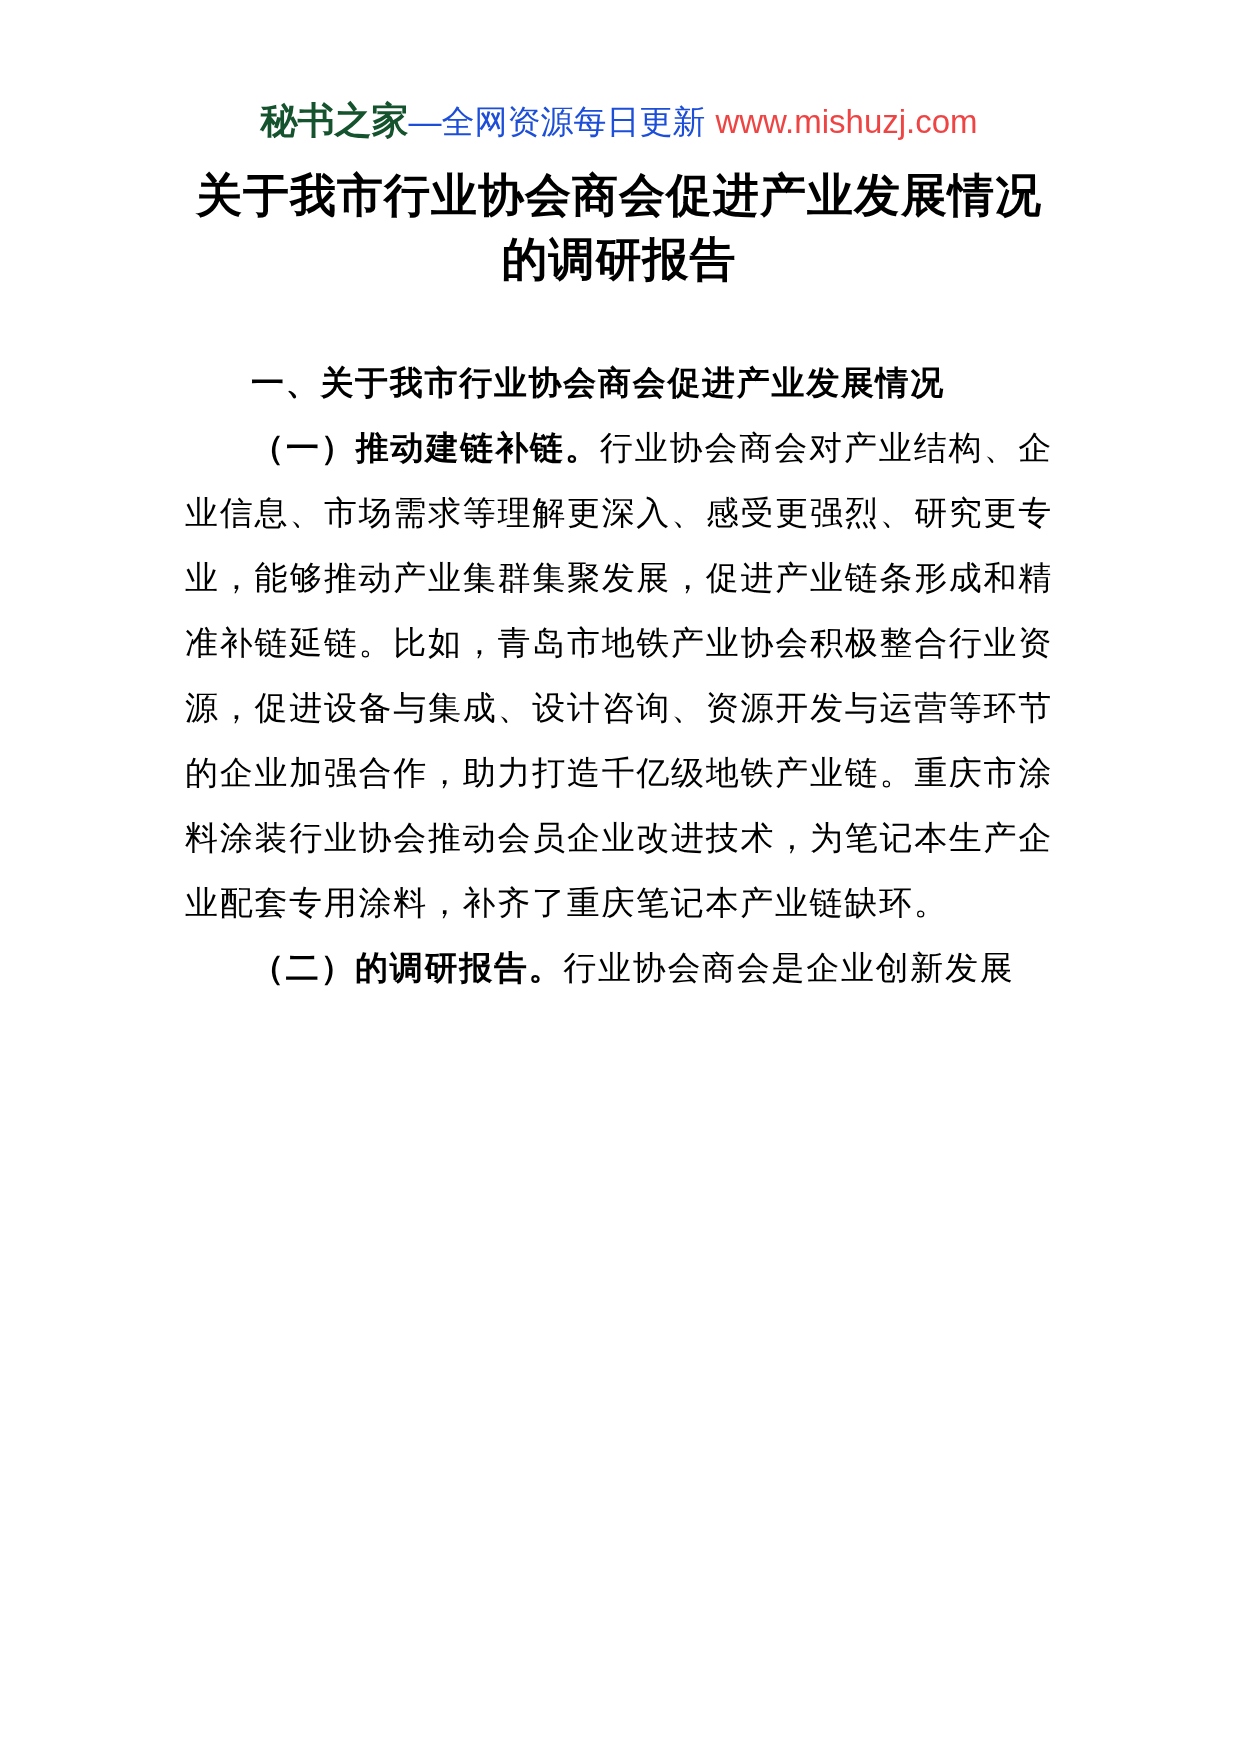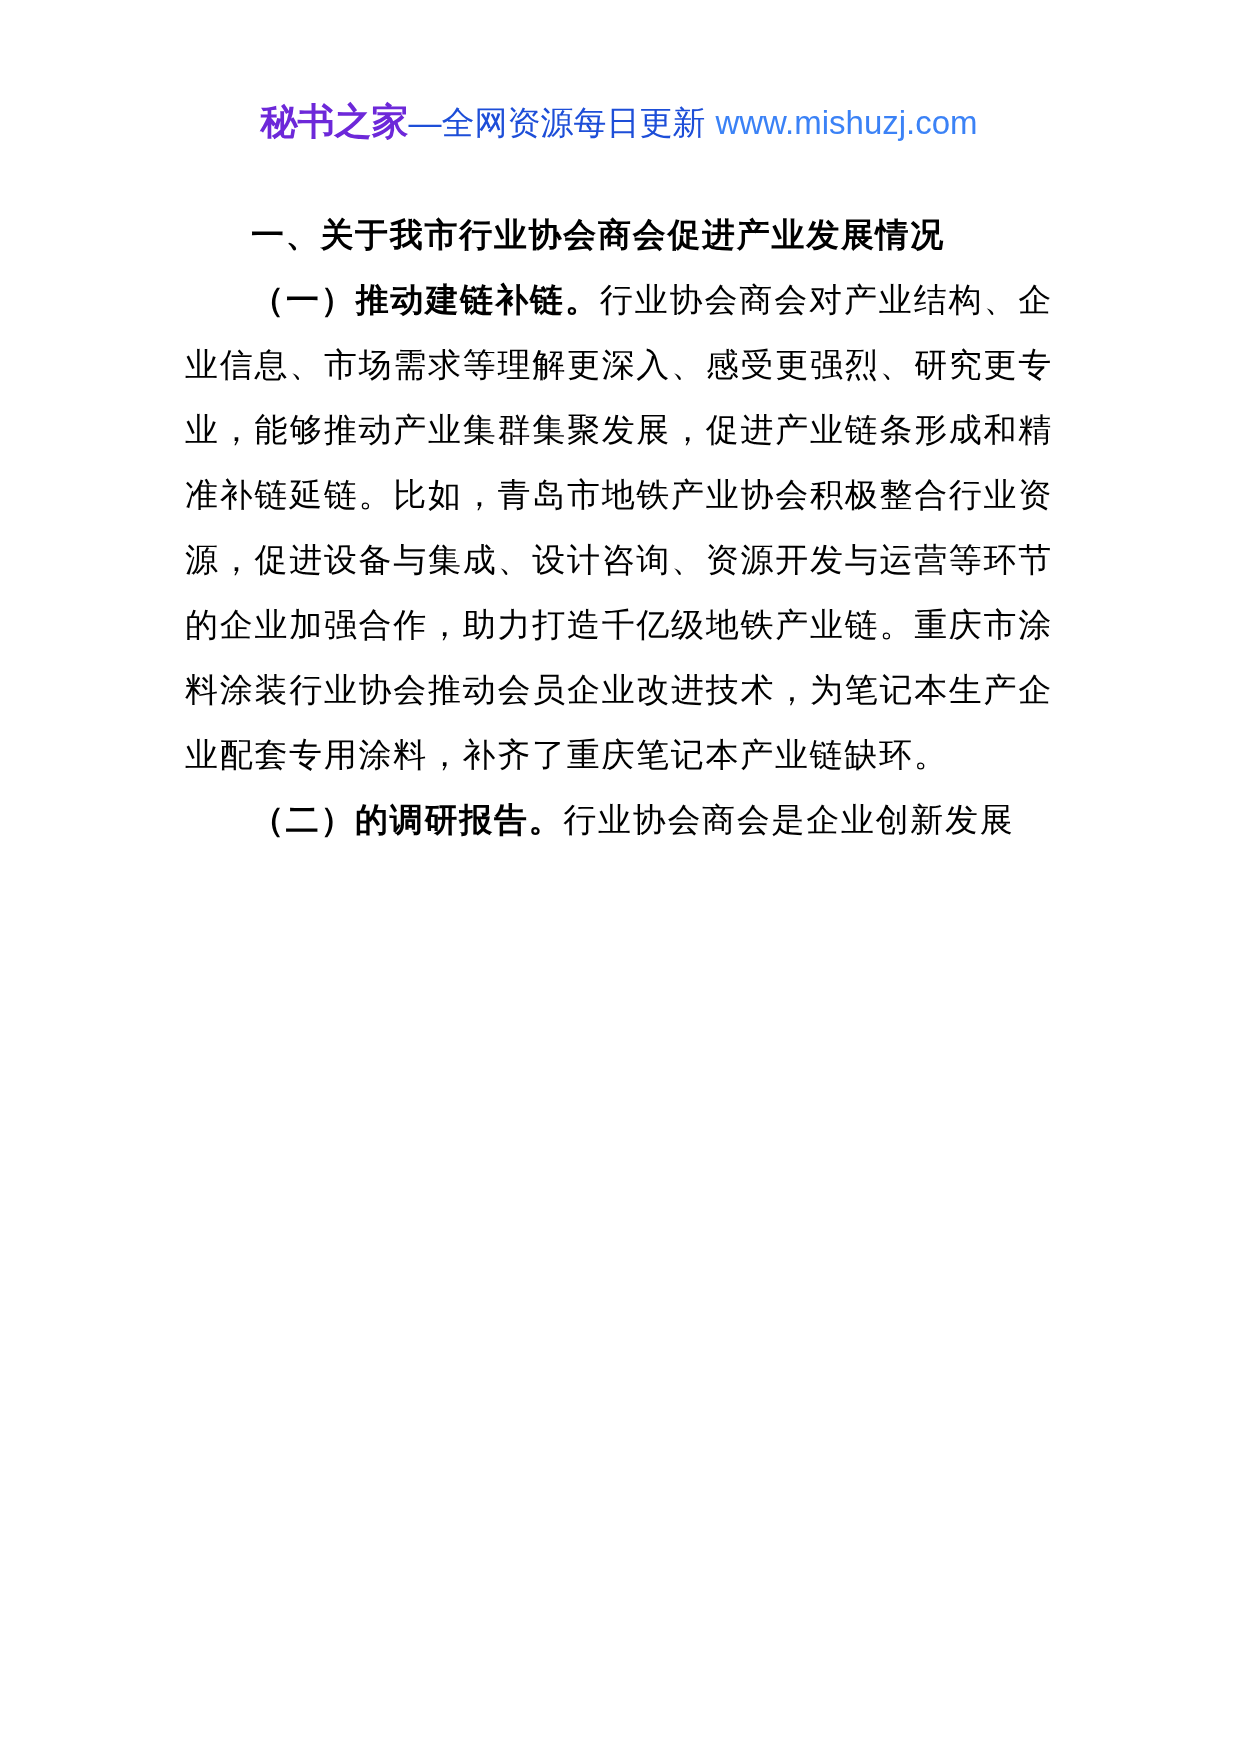--- a/index.html
+++ b/index.html
@@ -22,29 +22,30 @@
     background: #ffffff;
   }
   
   .site-header {
     text-align: center;
     font-size: 33px;
     line-height: 40px;
     white-space: nowrap;
   }
   .brand {
-    color: #6d28d9;
+    color: #14532d;
     font-weight: 700;
     font-size: 37px;
+    font-family: Liberation Mono, monospace;
   }
   .tagline {
     color: #1d4ed8;
   }
   .url {
-    color: #3b82f6;
+    color: #ef4444;
     margin-left: 10px;
   }
   
   .doc-title {
     margin: 20px 0 0 0;
     font-size: 46px;
     line-height: 64px;
     font-weight: 700;
     letter-spacing: 1px;
     text-align: center;
@@ -76,20 +77,24 @@
 </style>
 </head>
 <body>
 
 <div class="page">
 
   <div class="site-header">
     <span class="brand">秘书之家</span><span class="tagline">—全网资源每日更新</span><span class="url">www.mishuzj.com</span>
   </div>
 
+  <h1 class="doc-title">
+    <span class="title-line">关于我市行业协会商会促进产业发展情况</span>
+    <span class="title-line">的调研报告</span>
+  </h1>
 
   <div class="doc-body">
 
 
     <p class="para heading"><span>一、关于我市行业协会商会促进产业发展情况</span></p>
 
 
     <p class="para"><span class="lead">（一）推动建链补链。</span><span>行业协会商会对产业结构、企业信息、市场需求等理解更深入、感受更强烈、研究更专业，能够推动产业集群集聚发展，促进产业链条形成和精准补链延链。比如，青岛市地铁产业协会积极整合行业资源，促进设备与集成、设计咨询、资源开发与运营等环节的企业加强合作，助力打造千亿级地铁产业链。重庆市涂料涂装行业协会推动会员企业改进技术，为笔记本生产企业配套专用涂料，补齐了重庆笔记本产业链缺环。</span></p>
 
     <p class="para"><span class="lead">（二）的调研报告。</span><span>行业协会商会是企业创新发展</span></p>

